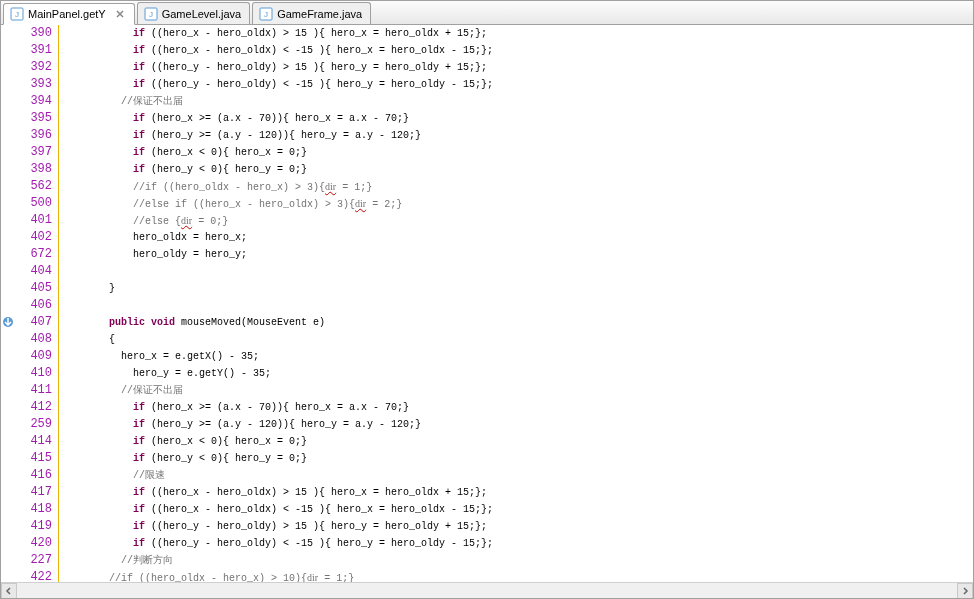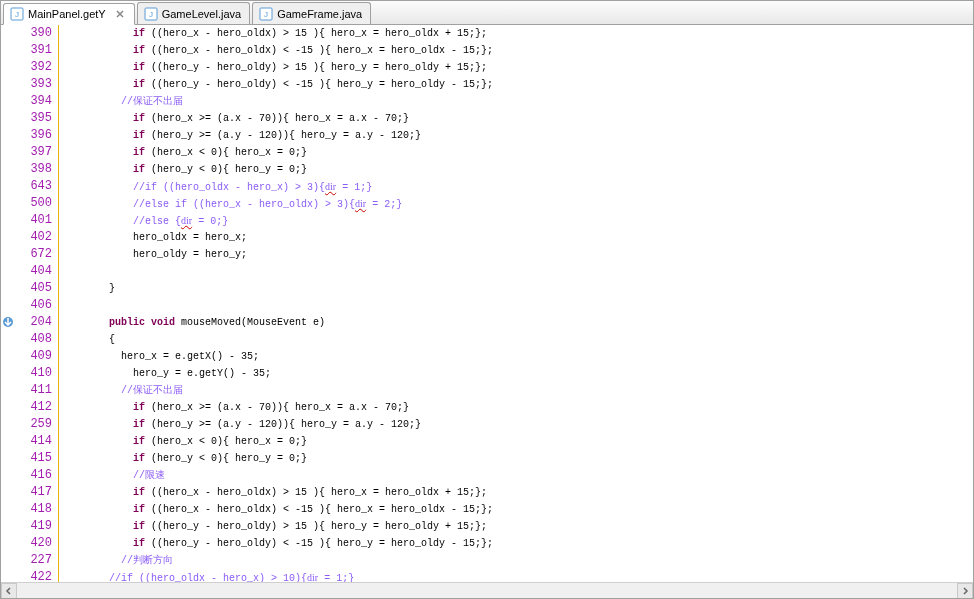--- a/index.html
+++ b/index.html
@@ -83,21 +83,21 @@
     flex: 1;
     white-space: pre;
     font-size: 10px;
     line-height: 17px;
     color: #000;
     padding-left: 2px;
     overflow: hidden;
   }
   .code .line { height: 17px; }
   .k { color: #7f0055; font-weight: bold; }
-  .c { color: #8b5cf6; }
+  .c { color: #737373; }
   .n { color: #000; }
   .wavy {
     text-decoration: underline wavy #c00;
     text-decoration-skip-ink: none;
     font-family: Liberation Serif, serif;
   }
   .hscroll {
     position: absolute;
     bottom: 0; left: 0; right: 0;
     height: 16px;
@@ -162,29 +162,29 @@
   <div class="gutter" id="gutter">
       <div class="ln">390</div>
       <div class="ln">391</div>
       <div class="ln">392</div>
       <div class="ln">393</div>
       <div class="ln">394</div>
       <div class="ln">395</div>
       <div class="ln">396</div>
       <div class="ln">397</div>
       <div class="ln">398</div>
-      <div class="ln">643</div>
+      <div class="ln">562</div>
       <div class="ln">500</div>
       <div class="ln">401</div>
       <div class="ln">402</div>
       <div class="ln">672</div>
       <div class="ln">404</div>
       <div class="ln">405</div>
       <div class="ln">406</div>
-      <div class="ln">204</div>
+      <div class="ln">407</div>
       <div class="ln">408</div>
       <div class="ln">409</div>
       <div class="ln">410</div>
       <div class="ln">411</div>
       <div class="ln">412</div>
       <div class="ln">259</div>
       <div class="ln">414</div>
       <div class="ln">415</div>
       <div class="ln">416</div>
       <div class="ln">417</div>

